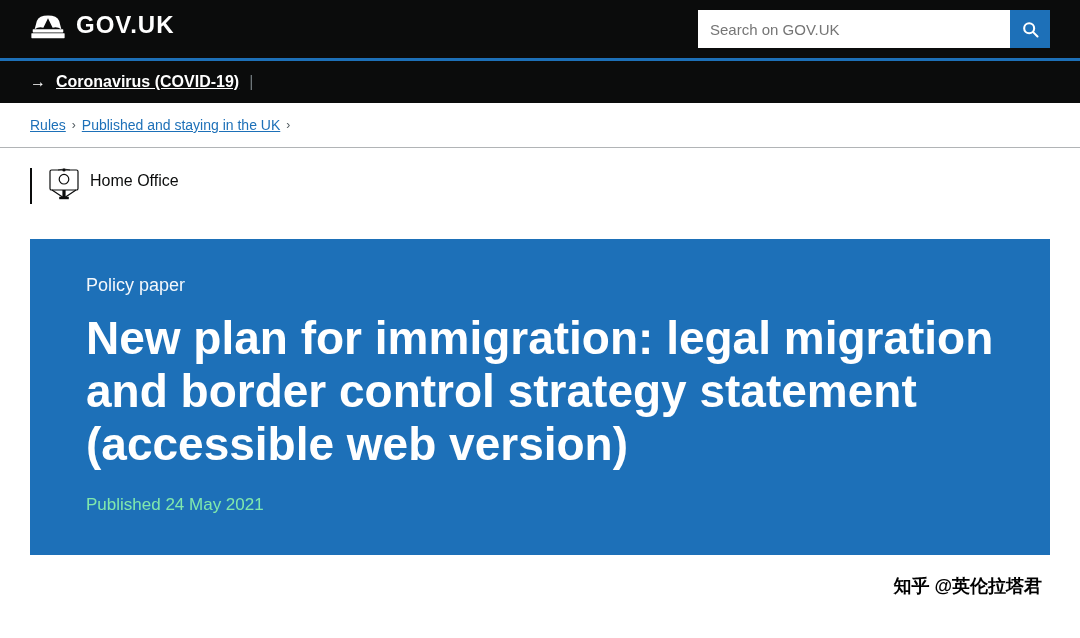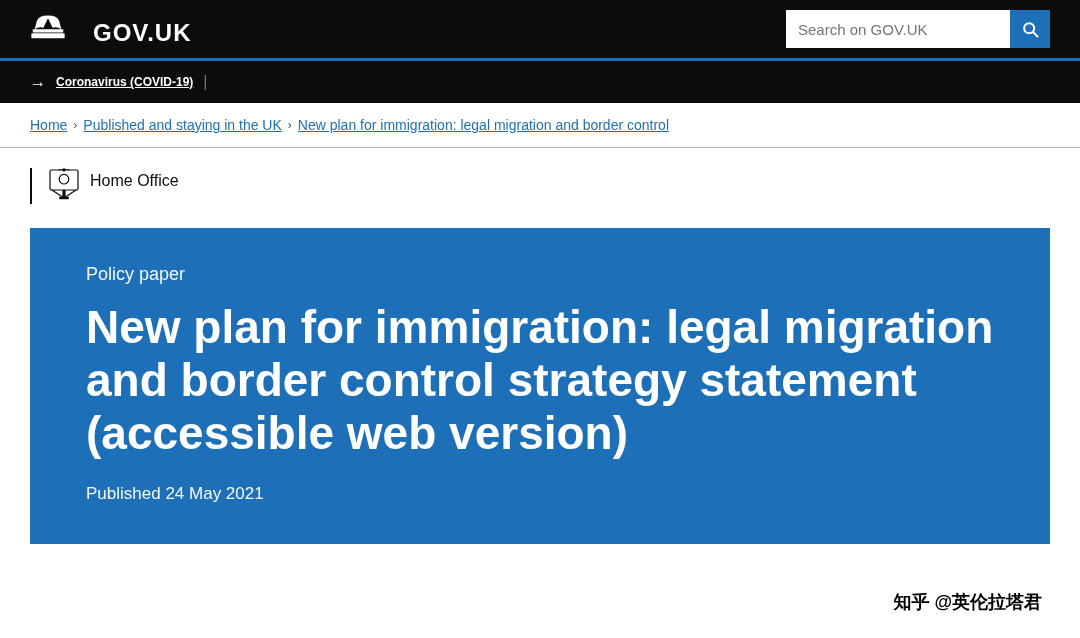--- a/index.html
+++ b/index.html
@@ -20,22 +20,22 @@
     .gov-header {
       background: #0b0c0c;
       padding: 10px 30px;
       display: flex;
       align-items: center;
       justify-content: space-between;
     }
 
     .gov-logo {
       display: flex;
-      align-items: flex-end;
-      gap: 27px;
+      align-items: flex-start;
+      gap: 10px;
       color: #fff;
       text-decoration: none;
     }
 
     .gov-logo-text {
       color: #fff;
       font-size: 24px;
       font-weight: 700;
       letter-spacing: 1px;
     }
@@ -43,21 +43,21 @@
     .gov-search {
       display: flex;
       align-items: center;
     }
 
     .gov-search-input {
       padding: 7px 12px;
       font-size: 15px;
       border: none;
       outline: none;
-      width: 224px;
+      width: 312px;
       height: 38px;
       background: #fff;
     }
 
     .gov-search-button {
       background: #1d70b8;
       border: none;
       cursor: pointer;
       width: 40px;
       height: 38px;
@@ -85,21 +85,21 @@
     .covid-arrow {
       color: #fff;
       font-size: 16px;
       font-weight: bold;
     }
 
     .covid-link {
       color: #fff;
       font-weight: 700;
       text-decoration: underline;
-      font-size: 12px;
+      font-size: 16px;
     }
 
     .covid-separator {
       color: #6f777b;
       font-size: 16px;
     }
 
     .covid-text {
       color: #fff;
       font-size: 16px;
@@ -162,51 +162,51 @@
       font-size: 16px;
       color: #0b0c0c;
       font-weight: 400;
       margin-top: 4px;
     }
 
     
     .hero-section {
       background: #1d70b8;
       padding: 36px 56px 40px 56px;
-      margin: 0 30px;
+      margin: 11px 30px;
     }
 
     .policy-label {
       color: #fff;
       font-size: 18px;
       font-weight: 400;
       margin-bottom: 16px;
       opacity: 0.95;
     }
 
     .hero-title {
       color: #fff;
       font-size: 46px;
       font-weight: 700;
       line-height: 1.15;
       margin-bottom: 24px;
       max-width: 950px;
     }
 
     .published-date {
-      color: #ffffff;
+      color: #86efac;
       font-size: 17px;
       font-weight: 400;
       opacity: 0.95;
     }
 
     
     .watermark {
       position: fixed;
-      bottom: 20px;
+      bottom: 36px;
       right: 30px;
       color: #000;
       font-size: 18px;
       font-weight: bold;
       background: rgba(255,255,255,0.7);
       padding: 4px 8px;
       z-index: 100;
     }
 
     
@@ -247,33 +247,30 @@
 
 <div class="covid-banner">
   <span class="covid-arrow">→</span>
   <a class="covid-link" href="#">Coronavirus (COVID-19)</a>
   <span class="covid-separator">|</span>
 </div>
 
 <nav class="breadcrumb-bar">
   <ol class="breadcrumb">
     <li class="breadcrumb-item">
-      <a class="breadcrumb-link" href="#">Home</a>
+      <a class="breadcrumb-link" href="#">Rules</a>
     </li>
     <li class="breadcrumb-item">
       <span class="breadcrumb-chevron">›</span>
     </li>
     <li class="breadcrumb-item">
       <a class="breadcrumb-link" href="#">Published and staying in the UK</a>
     </li>
     <li class="breadcrumb-item">
       <span class="breadcrumb-chevron">›</span>
-    </li>
-    <li class="breadcrumb-item">
-      <a class="breadcrumb-link" href="#">New plan for immigration: legal migration and border control</a>
     </li>
   </ol>
 </nav>
 
 <div class="publishers-section">
   <div class="publisher-item">
     <span class="publisher-crest">
       <svg xmlns="http://www.w3.org/2000/svg" width="32" height="36" viewBox="0 0 80 90">
         <rect x="5" y="5" width="70" height="50" rx="4" fill="none" stroke="#0b0c0c" stroke-width="3"></rect>
         <circle cx="40" cy="28" r="12" fill="none" stroke="#0b0c0c" stroke-width="3"></circle>

